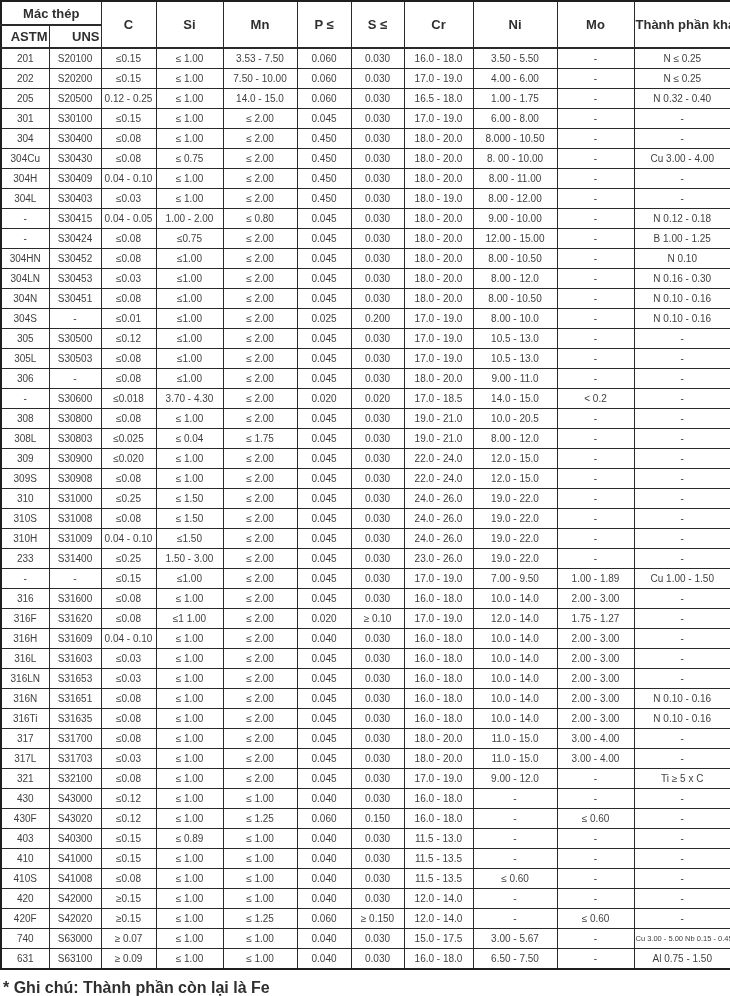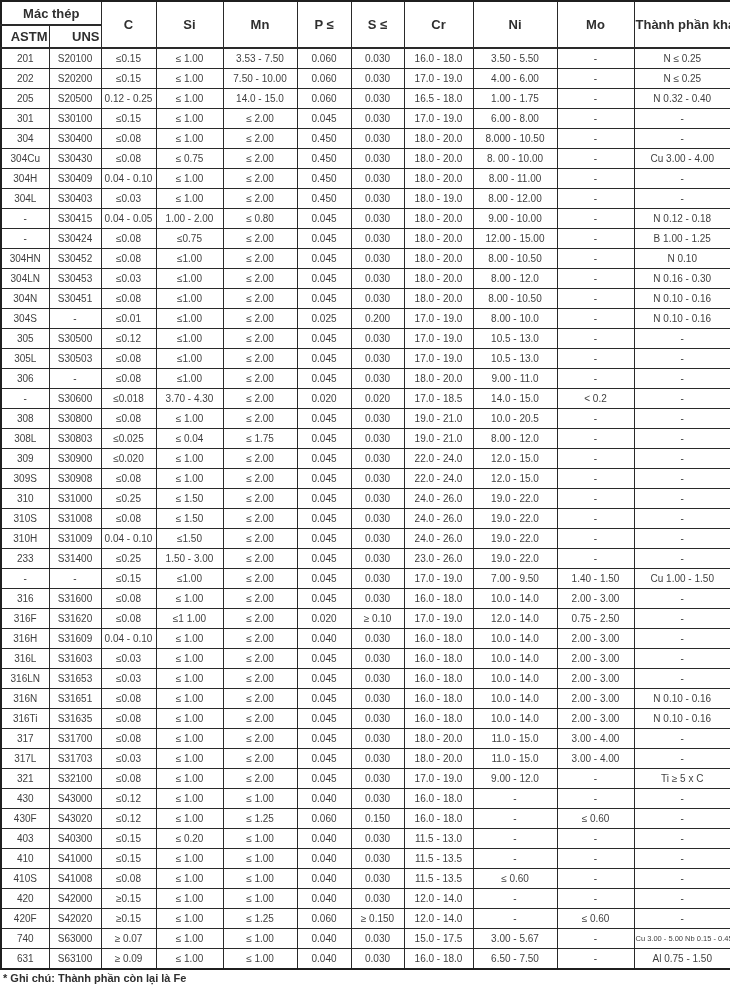--- a/index.html
+++ b/index.html
@@ -44,24 +44,24 @@
   table.grades td {
     font-size: 10px;
     font-weight: normal;
     color: #414141;
     height: 19px;
   }
   table.grades td.tiny {
     font-size: 7.5px;
   }
   .note {
-    font-size: 11px;
+    font-size: 16px;
     font-weight: bold;
     color: #2f2f2f;
-    padding: 2px 3px 0 3px;
+    padding: 9px 3px 0 3px;
   }
 </style>
 </head>
 <body>
 
 <div class="page">
 
   <table class="grades">
     <colgroup>
       <col style="width:48px">
@@ -436,21 +436,21 @@
         <tr>
           <td>-</td>
           <td>-</td>
           <td>≤0.15</td>
           <td>≤1.00</td>
           <td>≤ 2.00</td>
           <td>0.045</td>
           <td>0.030</td>
           <td>17.0 - 19.0</td>
           <td>7.00 - 9.50</td>
-          <td>1.40 - 1.50</td>
+          <td>1.00 - 1.89</td>
           <td>Cu 1.00 - 1.50</td>
         </tr>
         <tr>
           <td>316</td>
           <td>S31600</td>
           <td>≤0.08</td>
           <td>≤ 1.00</td>
           <td>≤ 2.00</td>
           <td>0.045</td>
           <td>0.030</td>
@@ -462,21 +462,21 @@
         <tr>
           <td>316F</td>
           <td>S31620</td>
           <td>≤0.08</td>
           <td>≤1 1.00</td>
           <td>≤ 2.00</td>
           <td>0.020</td>
           <td>≥ 0.10</td>
           <td>17.0 - 19.0</td>
           <td>12.0 - 14.0</td>
-          <td>0.75 - 2.50</td>
+          <td>1.75 - 1.27</td>
           <td>-</td>
         </tr>
         <tr>
           <td>316H</td>
           <td>S31609</td>
           <td>0.04 - 0.10</td>
           <td>≤ 1.00</td>
           <td>≤ 2.00</td>
           <td>0.040</td>
           <td>0.030</td>
@@ -599,21 +599,21 @@
           <td>0.150</td>
           <td>16.0 - 18.0</td>
           <td>-</td>
           <td>≤ 0.60</td>
           <td>-</td>
         </tr>
         <tr>
           <td>403</td>
           <td>S40300</td>
           <td>≤0.15</td>
-          <td>≤ 0.20</td>
+          <td>≤ 0.89</td>
           <td>≤ 1.00</td>
           <td>0.040</td>
           <td>0.030</td>
           <td>11.5 - 13.0</td>
           <td>-</td>
           <td>-</td>
           <td>-</td>
         </tr>
         <tr>
           <td>410</td>

